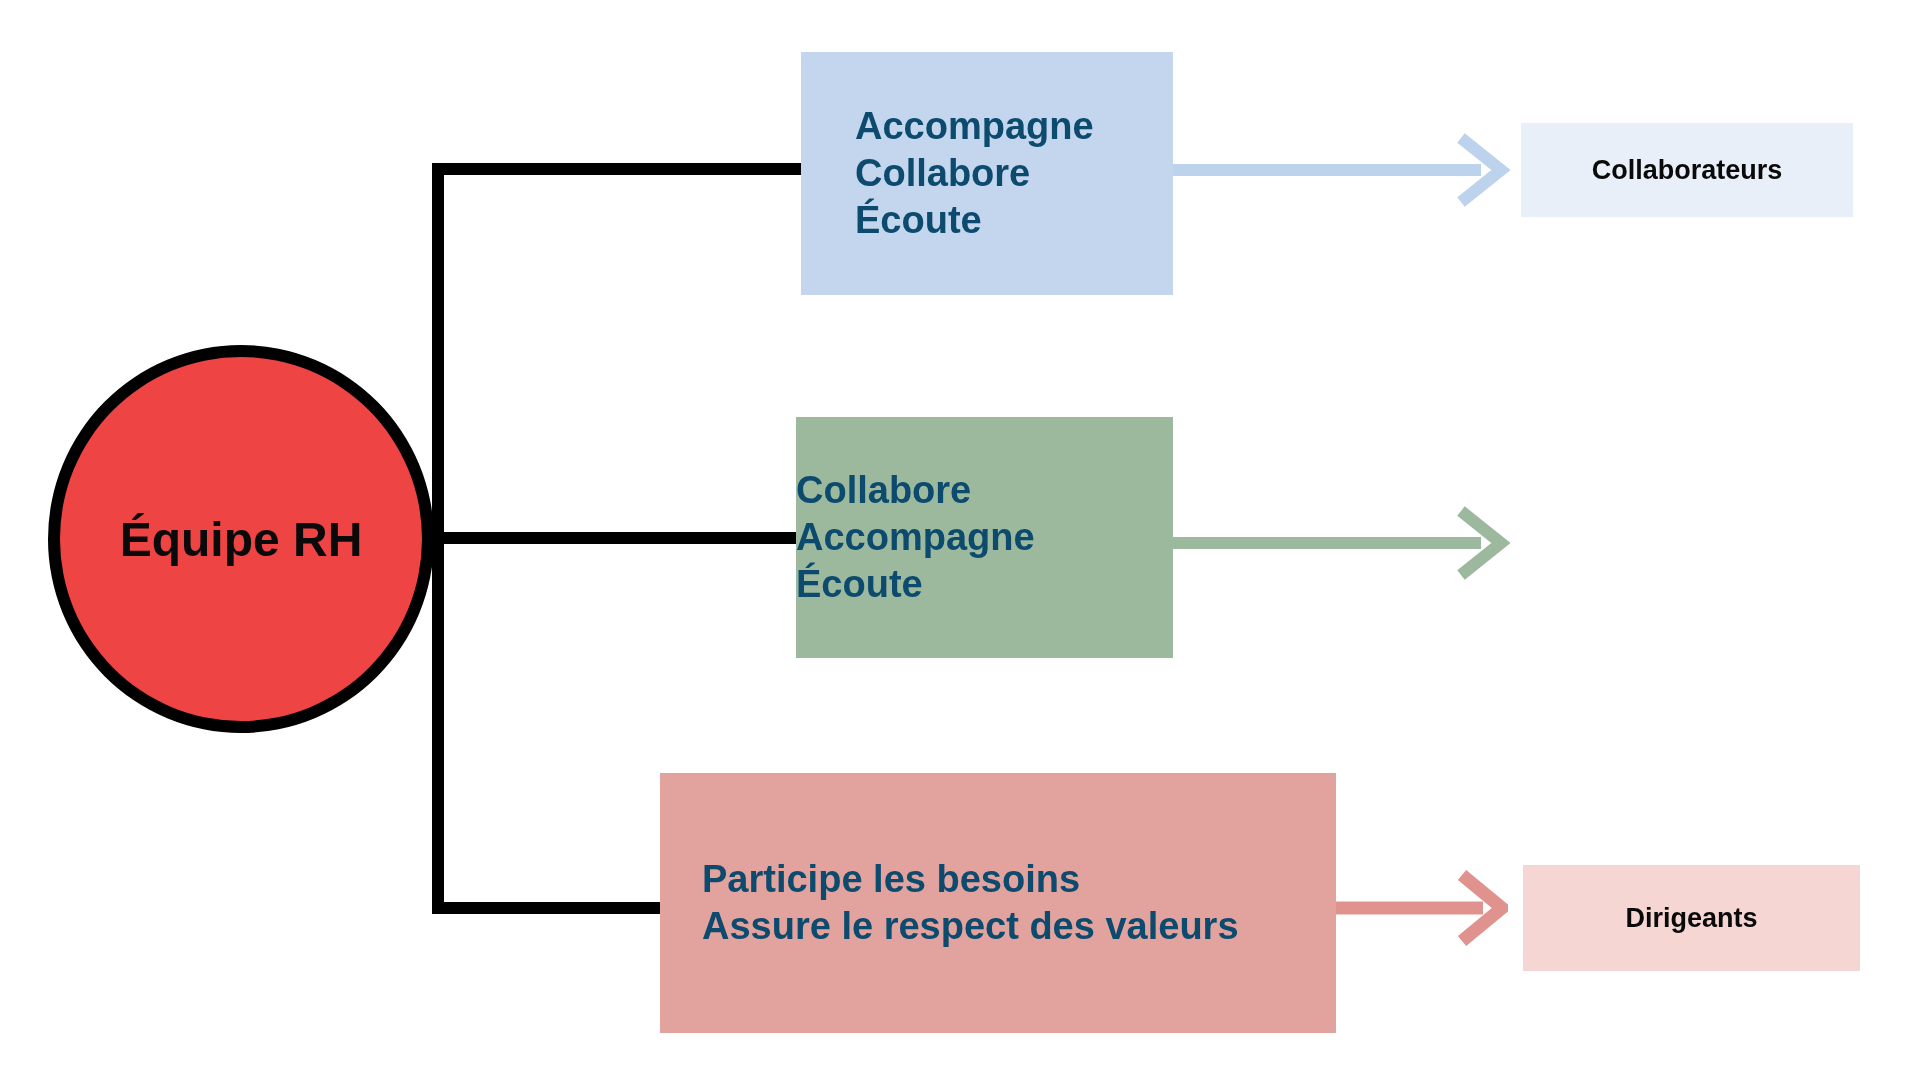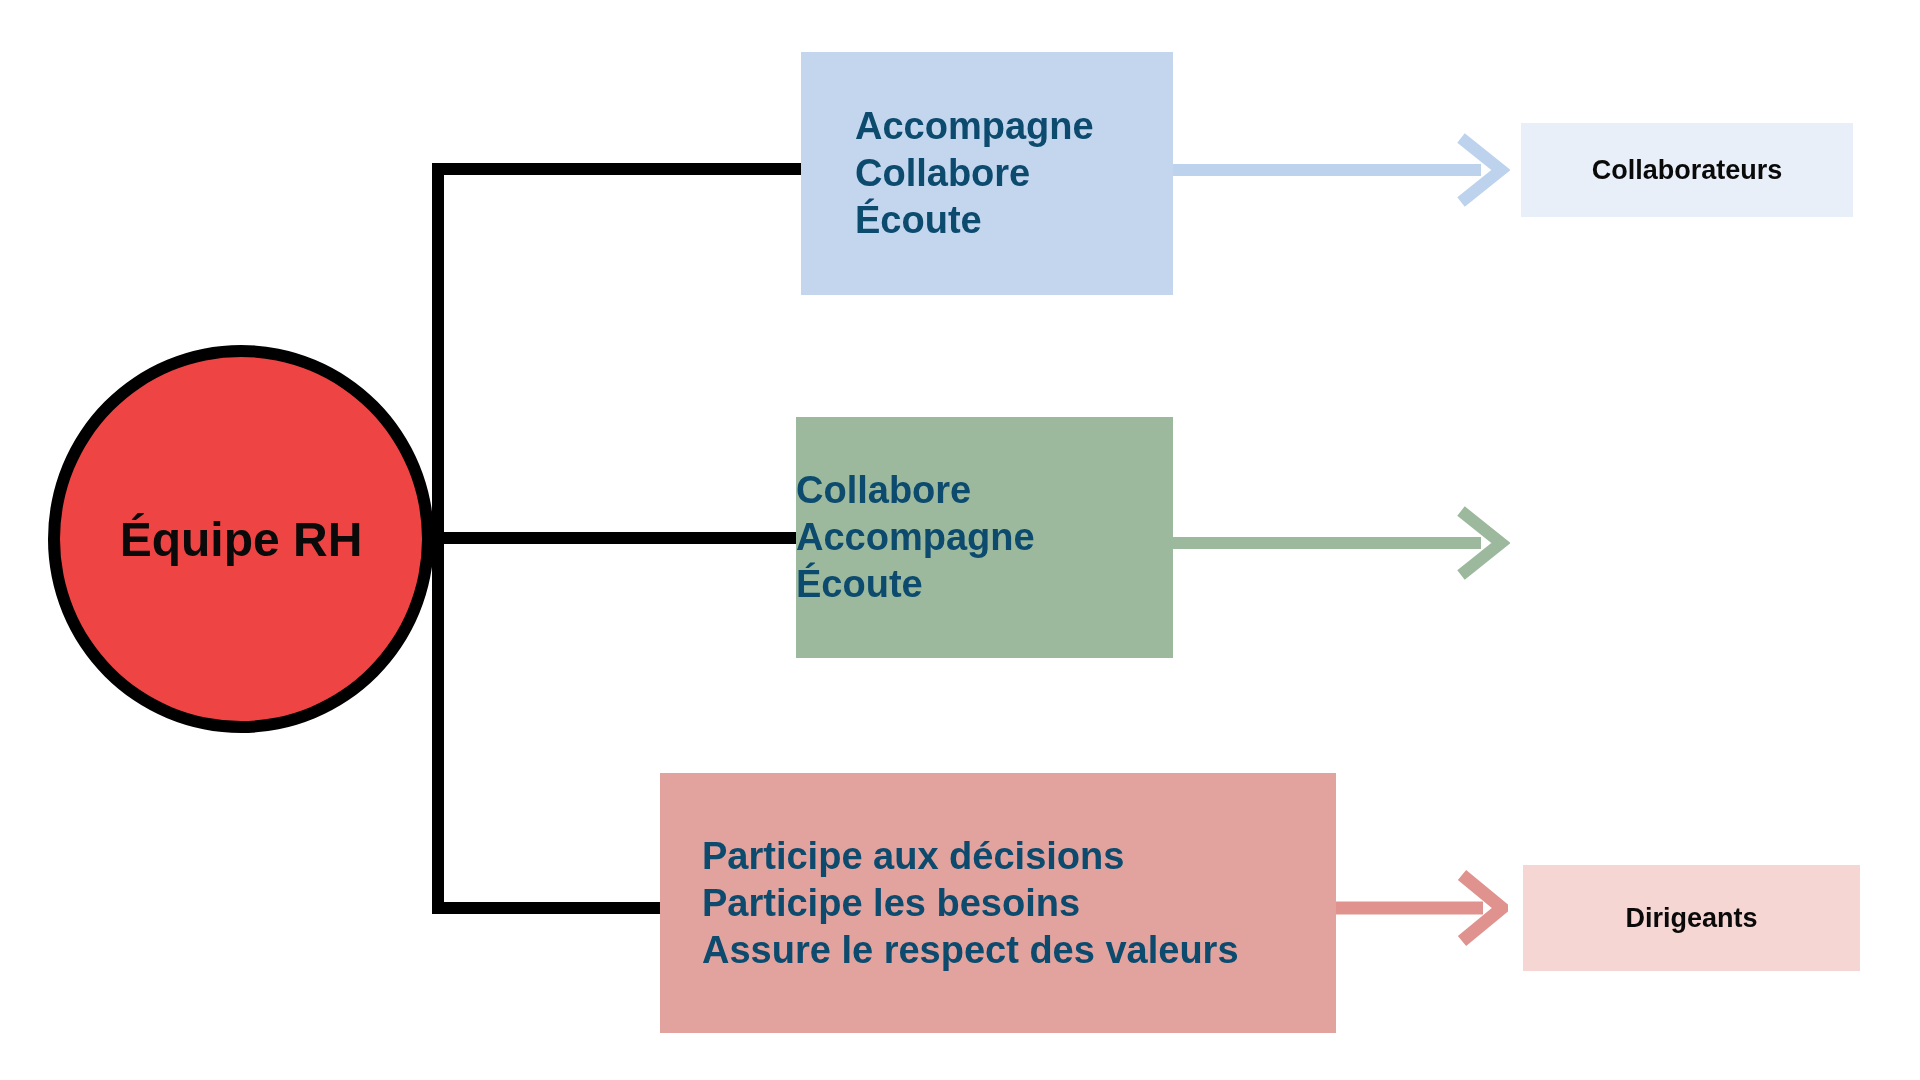--- a/index.html
+++ b/index.html
@@ -106,21 +106,20 @@
     <div class="action-line">Écoute</div>
   </div>
 
   <div class="action-box action-managers" style="background-color: rgb(156, 185, 157);">
     <div class="action-line">Collabore</div>
     <div class="action-line">Accompagne</div>
     <div class="action-line">Écoute</div>
   </div>
 
   <div class="action-box action-dirigeants" style="background-color: rgb(226, 162, 157);">
-    <div class="action-line">Participe aux décisions</div>
     <div class="action-line">Participe les besoins</div>
     <div class="action-line">Assure le respect des valeurs</div>
   </div>
 
   <div class="arrow arrow-collaborateurs" style="color: rgb(189, 210, 236);">
     <svg width="337" height="80" viewBox="0 0 337 80">
       <line x1="0" y1="40" x2="308" y2="40" stroke="currentColor" stroke-width="12"></line>
       <polyline points="288,8 328,40 288,72" fill="none" stroke="currentColor" stroke-width="12"></polyline>
     </svg>
   </div>

